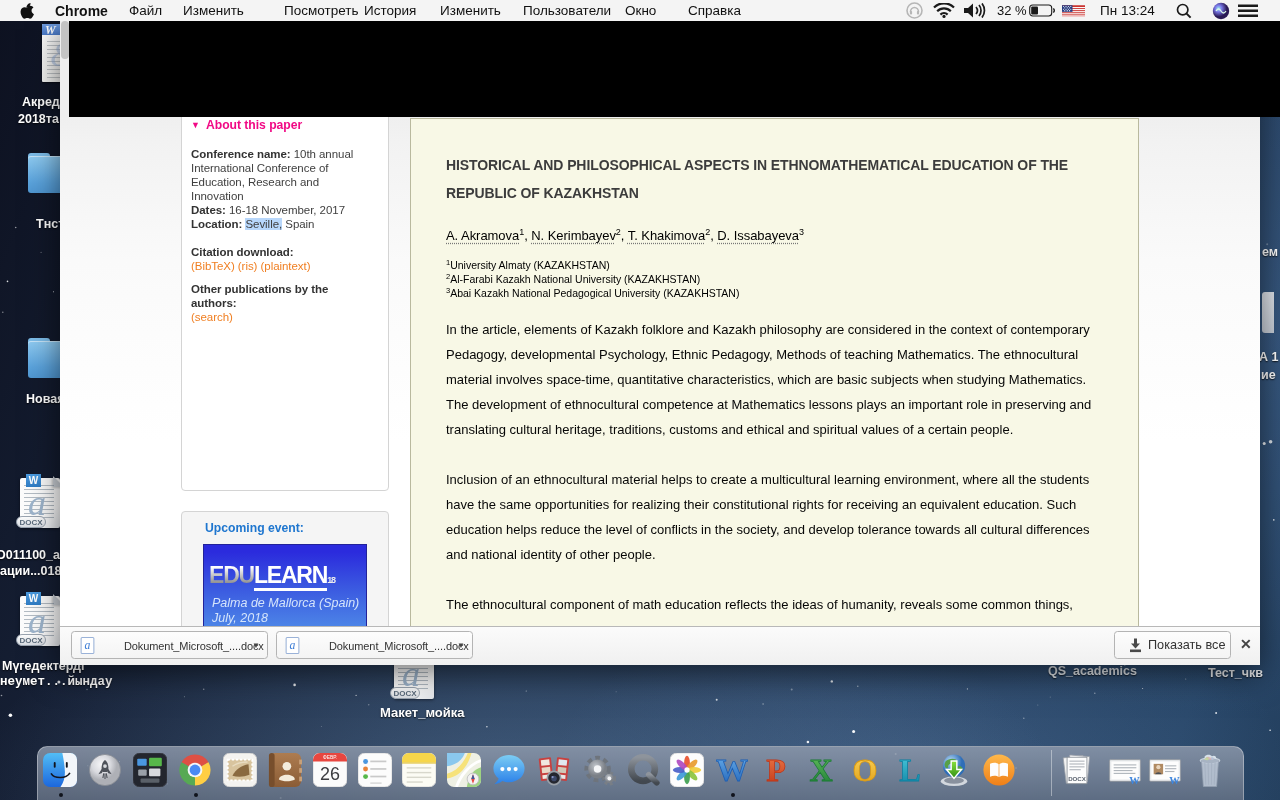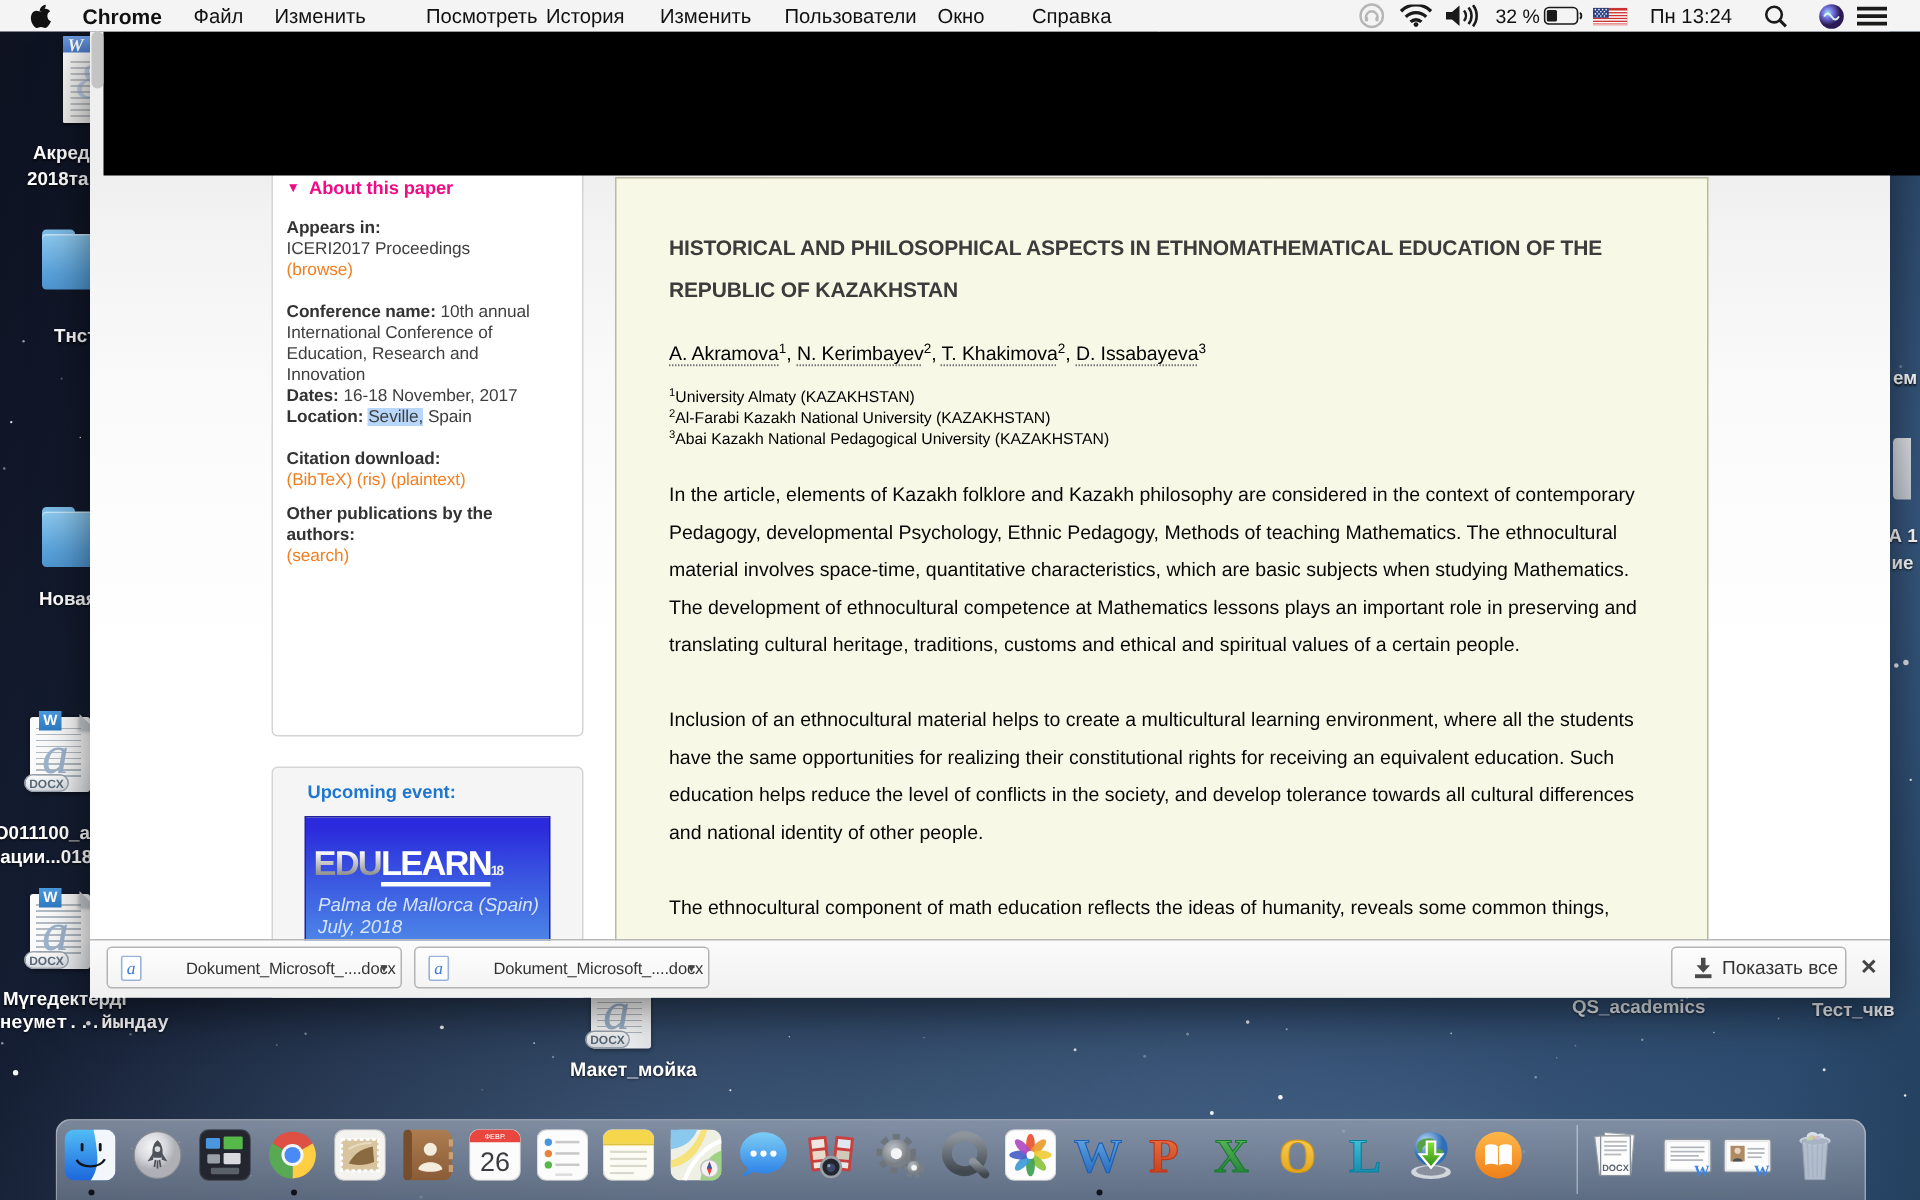--- a/index.html
+++ b/index.html
@@ -370,21 +370,20 @@
 <div class="desklabel" style="left:1262px;top:245px;">ем</div>
 <div id="di-rfrag" class="deskicon" style="left:1262px;top:292px;width:12px;height:41px;background:linear-gradient(#f2f3f5,#d8dce2);border-radius:3px 0 0 3px;opacity:.9;"></div>
 <div class="desklabel" style="left:1259px;top:350px;">А 1</div>
 <div class="desklabel" style="left:1261px;top:368px;">ие</div>
 
 <div id="page">
 
   <div id="sb1" class="sbox"></div>
   <div id="sb1c" class="sbtxt" style="position:absolute;left:131px;top:94px;width:185px;">
     <div style="color:#f10985;font-weight:bold;font-size:12.2px;line-height:14px;margin-top:3px;"><span style="font-size:9px;position:relative;top:-1px;">▼</span>&nbsp; About this paper</div>
-    <div style="margin-top:12px;"><b>Appears in:</b><br>ICERI2017 Proceedings<br><span class="olink">(browse)</span></div>
     <div style="margin-top:14px;"><b>Conference name:</b> 10th annual<br>International Conference of<br>Education, Research and<br>Innovation<br><b>Dates:</b> 16-18 November, 2017<br><b>Location:</b> <span style="background:#b8d7fb;margin-top:24px;">Seville,</span> Spain</div>
     <div style="margin-top:14px;"><b>Citation download:</b><br><span class="olink">(BibTeX) (ris) (plaintext)</span></div>
     <div style="margin-top:9px;"><b>Other publications by the<br>authors:</b><br><span class="olink">(search)</span></div>
   </div>
 
   <div id="sb2" class="sbox"></div>
   <div style="position:absolute;left:145px;top:500px;color:#1e76cf;font-weight:bold;font-size:12.2px;">Upcoming event:</div>
   <div id="banner" style="position:absolute;left:143px;top:523px;width:164px;height:120px;border:1px solid #22229a;background:linear-gradient(#2b2bdd 6%,#3a57e0 35%,#4f8ce8 75%,#55a0ee 100%);overflow:hidden;">
     <div style="position:absolute;left:5px;top:17px;font-weight:bold;font-size:23px;letter-spacing:-1.2px;">
       <span style="background:linear-gradient(#ffffff 20%,#777777 95%);-webkit-background-clip:text;background-clip:text;color:transparent;">EDU</span><span style="color:#fff;border-bottom:3px solid #fff;">LEARN</span><span style="color:#eee;font-size:9px;font-style:normal;">18</span>

